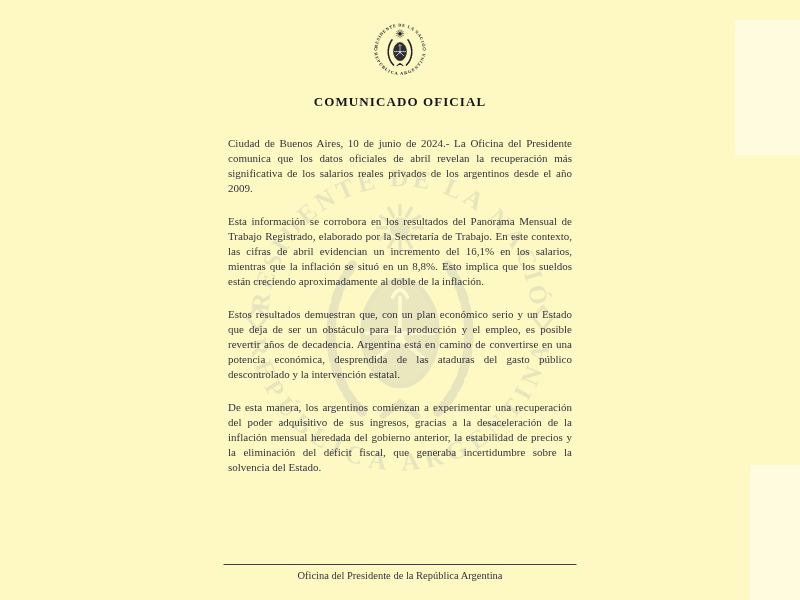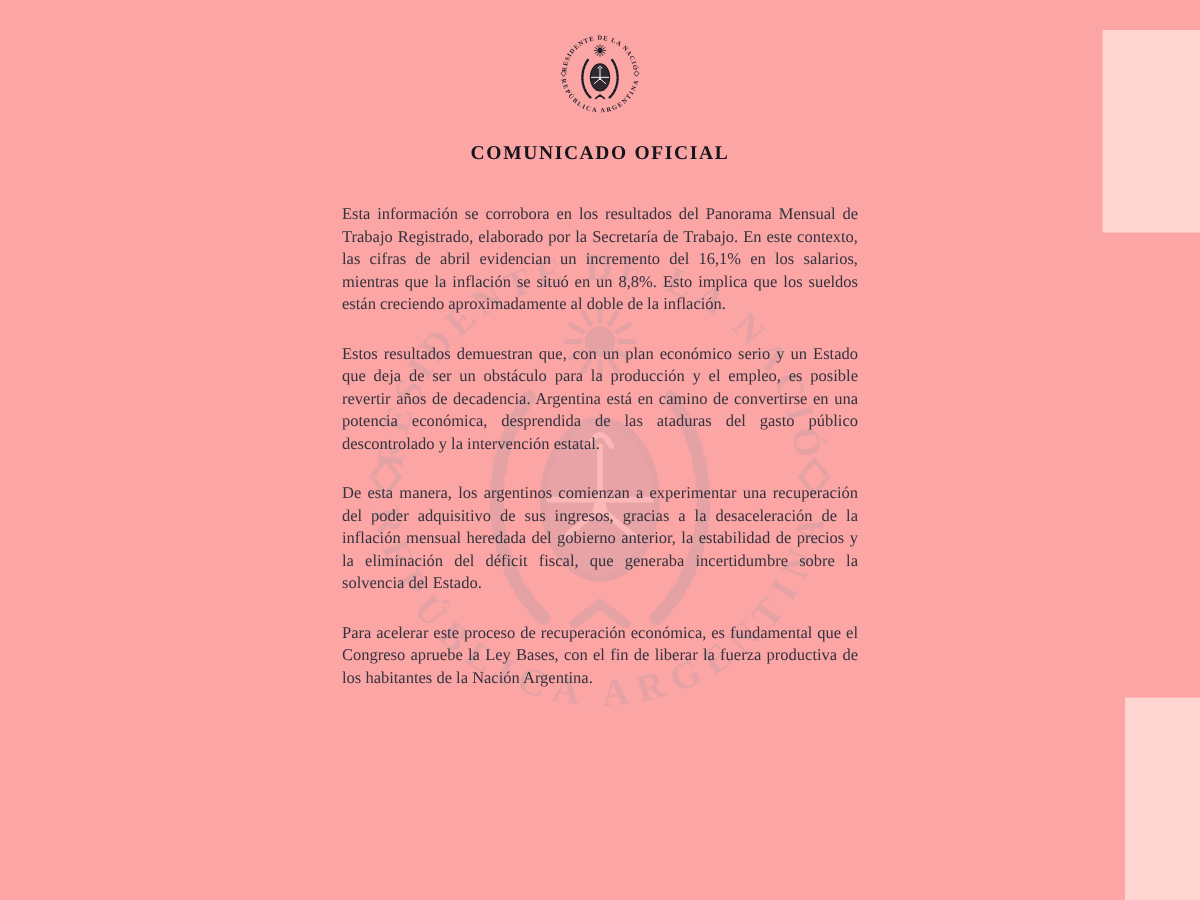--- a/index.html
+++ b/index.html
@@ -1,21 +1,21 @@
 <!DOCTYPE html>
 <html lang="es"><head>
 <meta charset="utf-8">
 <title>Comunicado Oficial</title>
 <style>
   html,body{margin:0;padding:0;background:#ffffff;}
   .page{
     position:relative;
     width:800px;height:600px;
     margin:0 auto;
-    background:#fca5a5;
+    background:#fef9c3;
     overflow:hidden;
     font-family:"Liberation Serif","DejaVu Serif",serif;
   }
   
   .watermark{
     position:absolute;
     left:50%;top:130px;
     transform:translateX(-50%);
     width:376px;height:376px;
     color:#8f98a8;
@@ -139,20 +139,23 @@
   <div class="artifact bottom-right"></div>
 
   <div class="header">
     <svg class="seal-top" viewBox="0 0 200 200">
       <use href="#seal-art"></use>
     </svg>
     <h1 class="doc-title">COMUNICADO OFICIAL</h1>
   </div>
 
   <div class="content">
+    <p>Ciudad de Buenos Aires, 10 de junio de 2024.- La Oficina del Presidente comunica que los datos oficiales de abril revelan la recuperación más significativa de los salarios reales privados de los argentinos desde el año 2009.</p>
     <p>Esta información se corrobora en los resultados del Panorama Mensual de Trabajo Registrado, elaborado por la Secretaría de Trabajo. En este contexto, las cifras de abril evidencian un incremento del 16,1% en los salarios, mientras que la inflación se situó en un 8,8%. Esto implica que los sueldos están creciendo aproximadamente al doble de la inflación.</p>
     <p>Estos resultados demuestran que, con un plan económico serio y un Estado que deja de ser un obstáculo para la producción y el empleo, es posible revertir años de decadencia. Argentina está en camino de convertirse en una potencia económica, desprendida de las ataduras del gasto público descontrolado y la intervención estatal.</p>
     <p>De esta manera, los argentinos comienzan a experimentar una recuperación del poder adquisitivo de sus ingresos, gracias a la desaceleración de la inflación mensual heredada del gobierno anterior, la estabilidad de precios y la eliminación del déficit fiscal, que generaba incertidumbre sobre la solvencia del Estado.</p>
-    <p>Para acelerar este proceso de recuperación económica, es fundamental que el Congreso apruebe la Ley Bases, con el fin de liberar la fuerza productiva de los habitantes de la Nación Argentina.</p>
   </div>
 
+  <div class="footer">
+    <span>Oficina del Presidente de la República Argentina</span>
+  </div>
 
 </div>
 
 </body></html>

